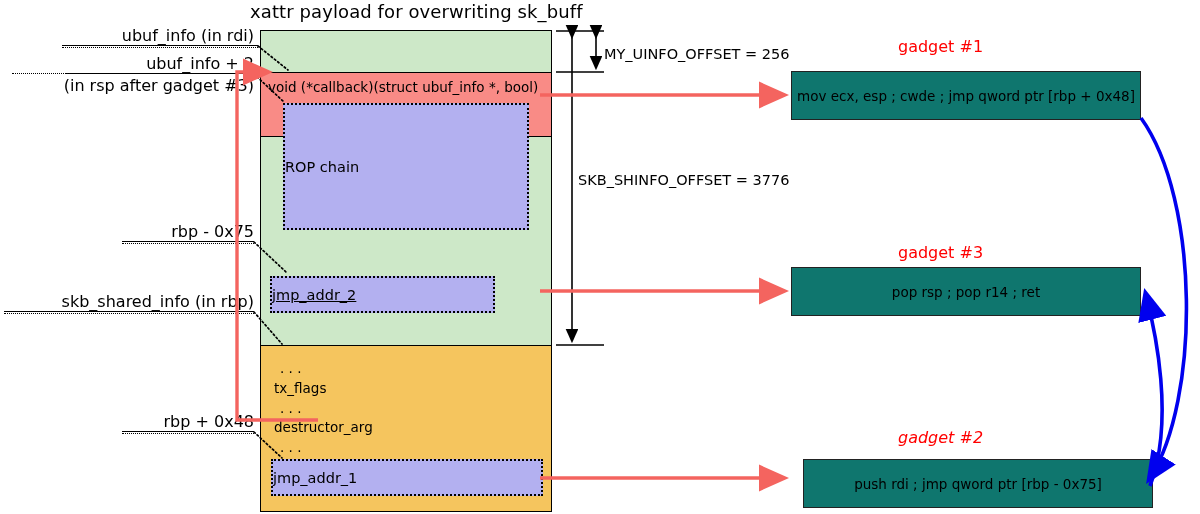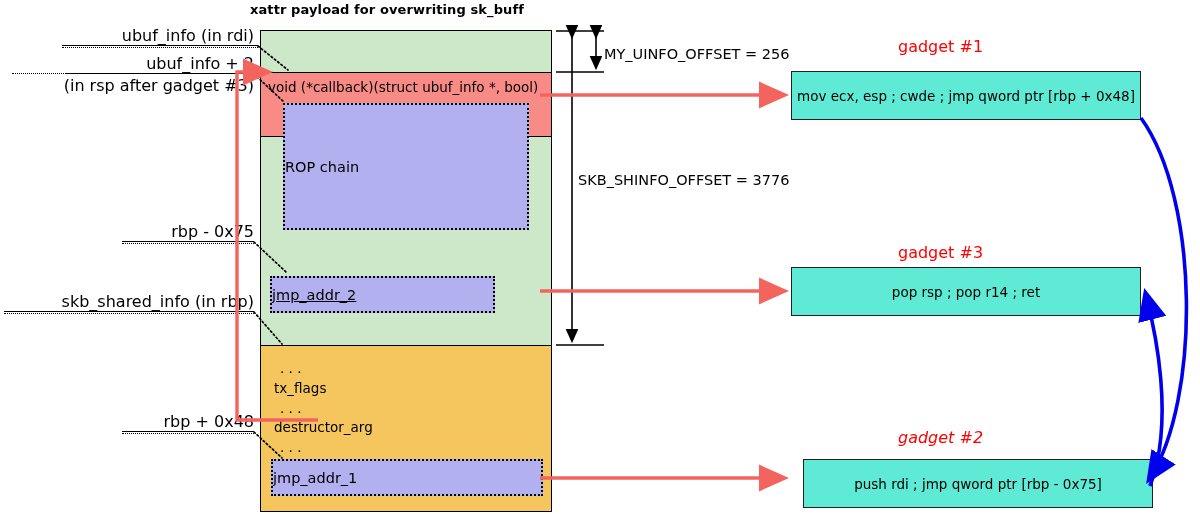--- a/index.html
+++ b/index.html
@@ -17,23 +17,22 @@
   }
 
   
   .txt {
     position: absolute;
     white-space: nowrap;
     color: #000000;
     line-height: 1;
   }
   .title {
-    font-size: 13px;
+    font-size: 18px;
     letter-spacing: 0.1px;
-    font-weight: bold;
   }
 
   
   .anno {
     position: absolute;
     font-size: 16px;
     color: #000;
     white-space: nowrap;
     text-align: right;
   }
@@ -93,21 +92,21 @@
     position: absolute;
     font-size: 13.5px;
     color: #000;
     white-space: nowrap;
   }
 
   
   .gadget-box {
     position: absolute;
     box-sizing: border-box;
-    background: #5eead4;
+    background: #0f766e;
     border: 1.8px solid #222;
     display: flex;
     align-items: center;
     justify-content: center;
     font-size: 13.5px;
     color: #000;
   }
   .gadget-title {
     position: absolute;
     color: #ff0000;

